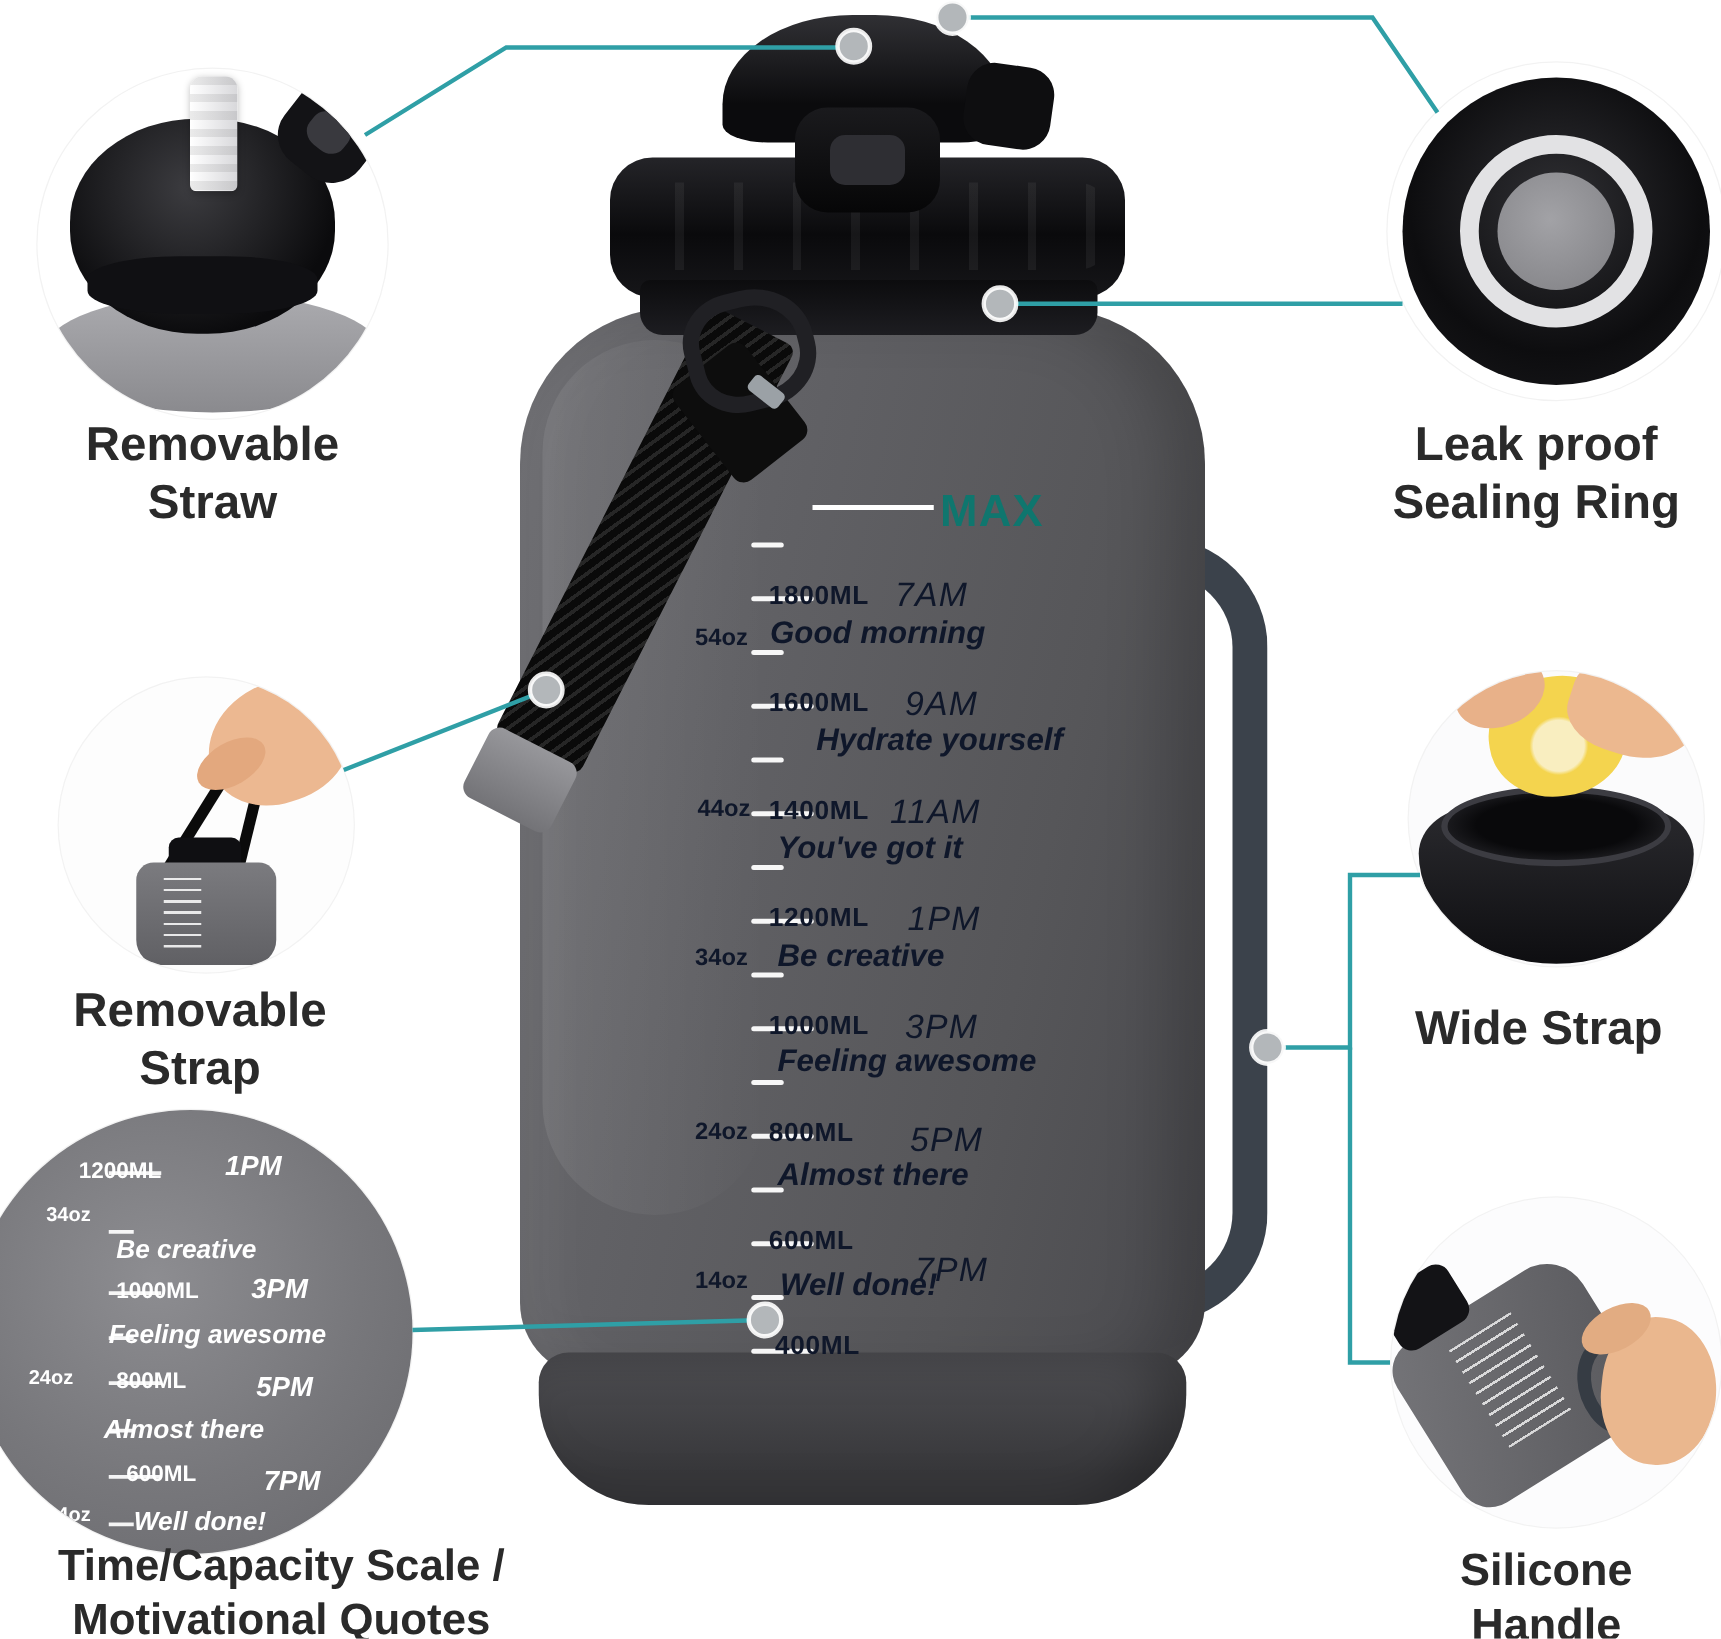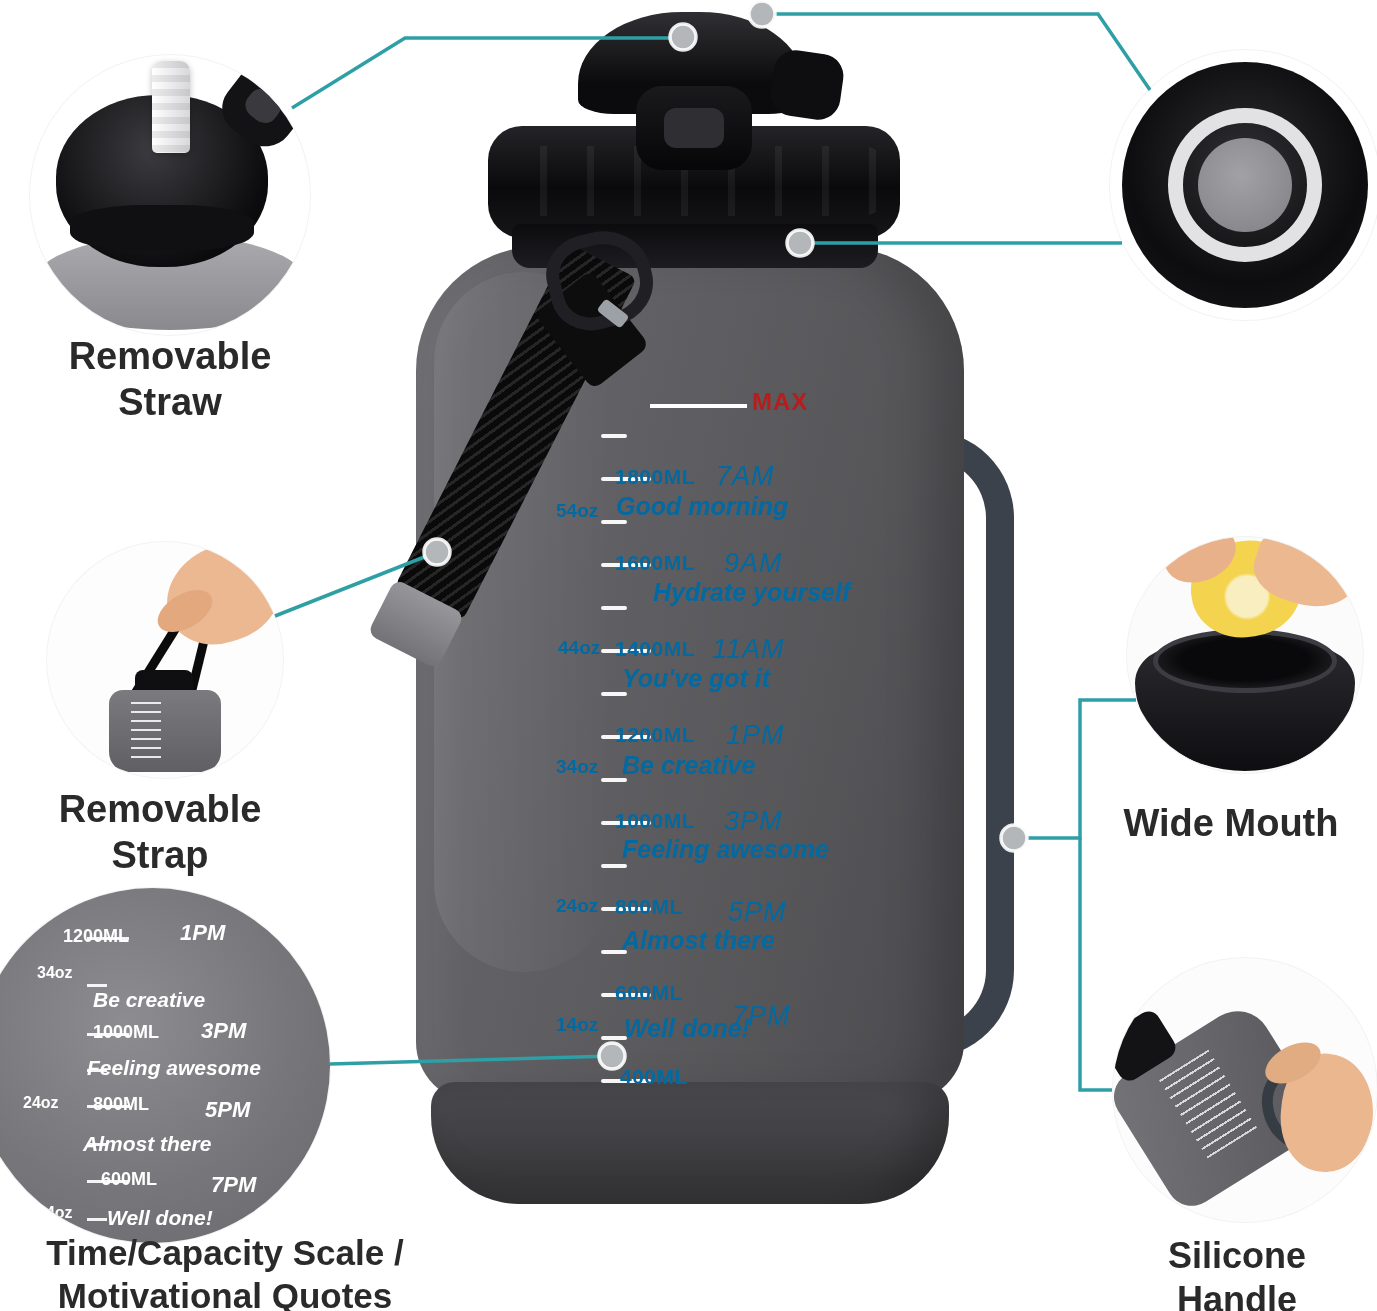--- a/index.html
+++ b/index.html
@@ -41,22 +41,22 @@
   .carabiner{left:548px;top:232px;width:104px;height:96px;border:13px solid #202024;
           border-radius:40% 48% 44% 40%;transform:rotate(-14deg)}
   .carabiner-screw{left:598px;top:306px;width:30px;height:15px;background:#9ba1a6;border-radius:4px;transform:rotate(38deg)}
 
   
   #ticks{position:absolute;left:601px;top:0;width:60px;height:100%}
   .tick{position:absolute;background:rgba(255,255,255,.95);height:4px;border-radius:2px}
   .tick.major{width:50px}
   .tick.minor{width:26px}
   .max-line{position:absolute;left:650px;top:404px;width:97px;height:4px;background:#fff}
-  .max-label{position:absolute;left:752px;top:388px;font-size:24px;font-weight:700;color:#b91c1c;letter-spacing:1px}
-  .sml,.stime,.squote,.soz{position:absolute;color:#0369a1;white-space:nowrap}
+  .max-label{position:absolute;left:752px;top:388px;font-size:36px;font-weight:700;color:#0f766e;letter-spacing:1px}
+  .sml,.stime,.squote,.soz{position:absolute;color:#0f172a;white-space:nowrap}
   .sml{font-size:21px;font-weight:700;letter-spacing:.5px}
   .stime{font-size:27px;font-weight:400;font-style:italic;letter-spacing:1px}
   .squote{font-size:25px;font-weight:700;font-style:italic}
   .soz{font-size:19px;font-weight:700}
 
   
   .callout{position:absolute;border-radius:50%;overflow:hidden;box-shadow:0 0 0 1px rgba(0,0,0,.05)}
   .callout>div{position:absolute}
   .c1{left:30px;top:55px;width:280px;height:280px;background:#fff}
   .c1-saucer{left:4px;top:180px;width:272px;height:95px;background:linear-gradient(180deg,#ababaf,#8a8a8e);border-radius:50%}
@@ -279,23 +279,25 @@
     <div class="c6-bottle"></div>
     <div class="c6-cap"></div>
     <div class="c6-scalehint"></div>
     <div class="c6-loop"></div>
     <div class="c6-hand"></div>
     <div class="c6-thumb"></div>
   </div>
 
   <div class="callout-label lbl-straw">Removable
 Straw</div>
+  <div class="callout-label lbl-ring">Leak proof
+Sealing Ring</div>
   <div class="callout-label lbl-strap">Removable
 Strap</div>
-  <div class="callout-label lbl-mouth">Wide Mouth</div>
+  <div class="callout-label lbl-mouth">Wide Strap</div>
   <div class="callout-label lbl-scale">Time/Capacity Scale /
 Motivational Quotes</div>
   <div class="callout-label lbl-handle">Silicone
 Handle</div>
 
   <svg class="leads" viewBox="0 0 1377 1311">
     <path d="M292 108 L405 38 H678"></path>
     <path d="M762 14 H1098 L1150 90"></path>
     <path d="M800 243 H1122"></path>
     <path d="M437 552 L275 616"></path>

